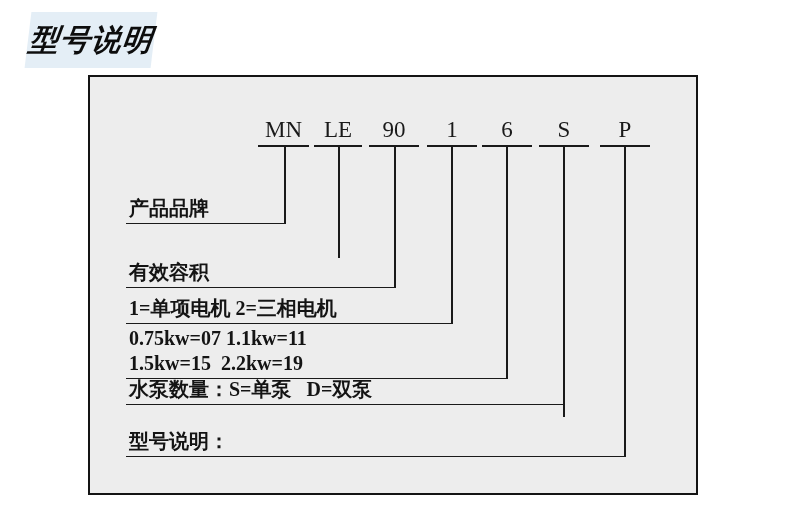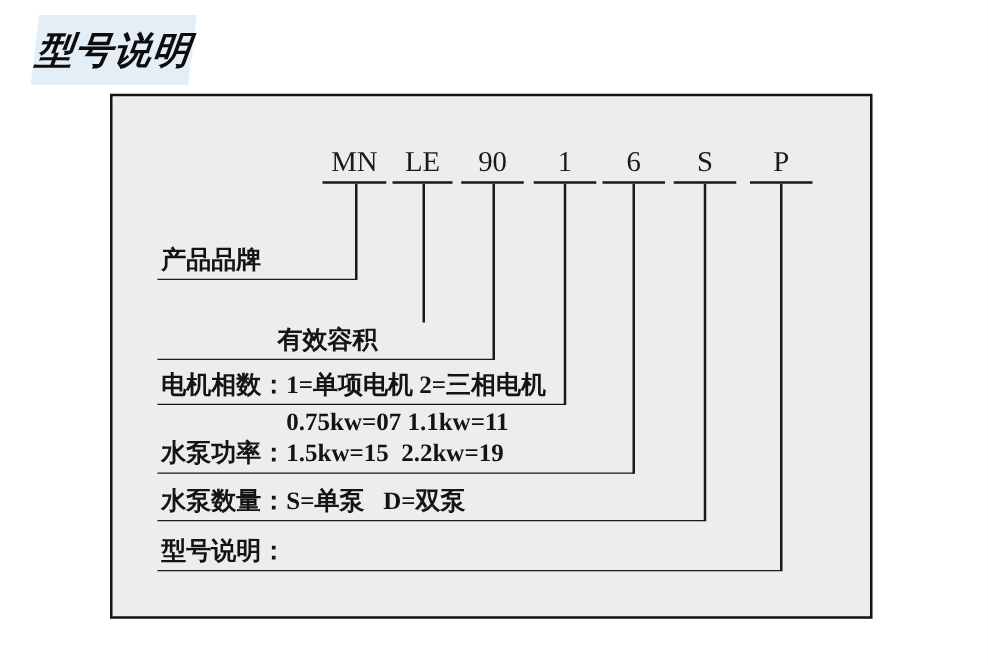--- a/index.html
+++ b/index.html
@@ -129,37 +129,36 @@
     <div class="vline" style="left:361px; height:177px;"></div>
     <div class="vline" style="left:416px; height:232px;"></div>
     <div class="vline" style="left:473px; height:270px;"></div>
     <div class="vline" style="left:534px; height:310px;"></div>
 
     <div class="row" style="top:115px; width:159px; height:32px;">
       <span class="row-label">产品品牌</span>
     </div>
 
 
-    <div class="row" style="top:179px; width:269px; height:32px;justify-content:center;">
+    <div class="row" style="top:179px; width:269px; height:32px;">
       <span class="row-label">有效容积</span>
     </div>
 
     <div class="row" style="top:215px; width:326px; height:32px;">
-      <span class="row-label">电机相数：</span><span class="row-options">1=单项电机 2=三相电机</span>
+      <span class="row-options">1=单项电机 2=三相电机</span>
     </div>
 
     <div class="row" style="top:240px; width:381px; height:62px;">
-      <span class="row-label">水泵功率：</span>
       <span class="opt-col">
         <span class="row-options">0.75kw=07 1.1kw=11</span>
         <span class="row-options">1.5kw=15  2.2kw=19</span>
       </span>
     </div>
 
-    <div class="row" style="top:308px; width:438px; height:32px;">
+    <div class="row" style="top:296px; width:438px; height:32px;">
       <span class="row-label">水泵数量：</span><span class="row-options">S=单泵   D=双泵</span>
     </div>
 
     <div class="row" style="top:348px; width:498px; height:32px;">
       <span class="row-label">型号说明：</span>
     </div>
 
   </div>
 </div>
 

